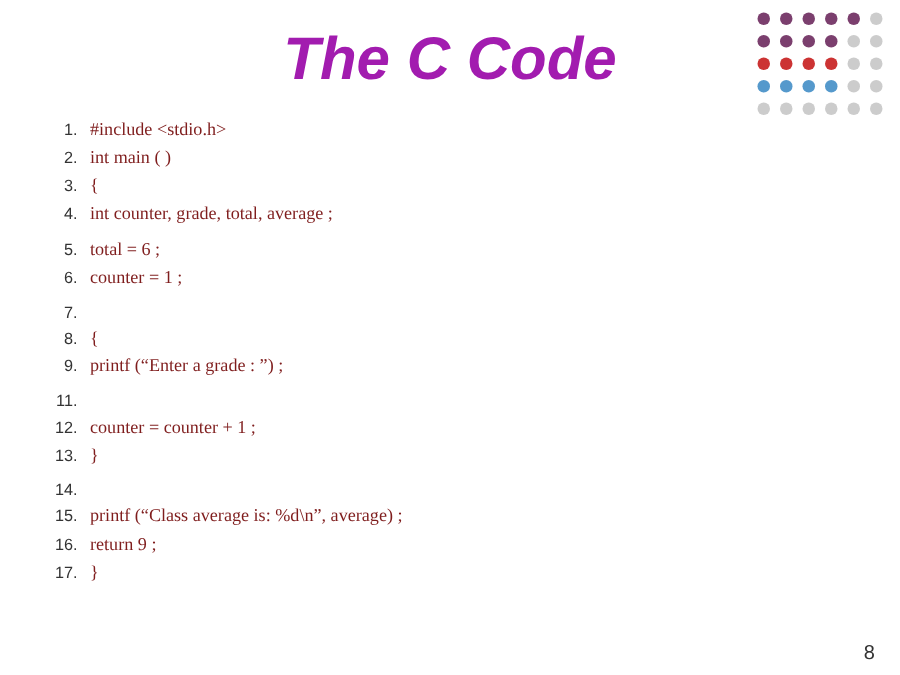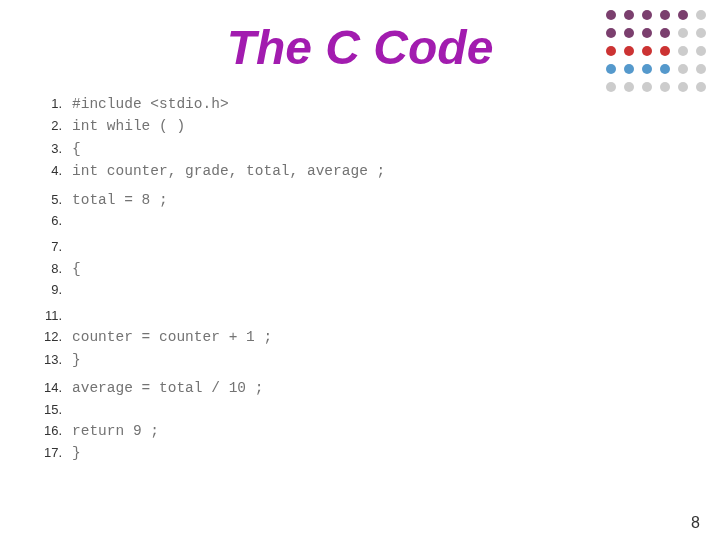--- a/index.html
+++ b/index.html
@@ -41,23 +41,23 @@
     .line-num {
       width: 32px;
       color: #333;
       font-size: 13px;
       text-align: right;
       padding-right: 10px;
       flex-shrink: 0;
     }
 
     .code-text {
-      color: #737373;
+      color: #7f1d1d;
       font-size: 14.5px;
-      font-family: Liberation Mono, monospace;
+      font-family: Liberation Serif, serif;
       text-align: right;
     }
 
     .spacer {
       height: 6px;
     }
 
     
     .dot-grid {
       position: absolute;
@@ -89,68 +89,70 @@
 
 <h1 class="title">The C Code</h1>
 
 <div class="code-section">
 <div class="code-row">
       <span class="line-num">1.</span>
       <span class="code-text">#include &lt;stdio.h&gt;</span>
     </div>
     <div class="code-row">
       <span class="line-num">2.</span>
-      <span class="code-text">int while ( )</span>
+      <span class="code-text">int main ( )</span>
     </div>
     <div class="code-row">
       <span class="line-num">3.</span>
       <span class="code-text">{</span>
     </div>
     <div class="code-row">
       <span class="line-num">4.</span>
       <span class="code-text">     int  counter, grade, total, average ;</span>
     </div>
     <div class="spacer"></div>
     <div class="code-row">
       <span class="line-num">5.</span>
-      <span class="code-text">     total = 8 ;</span>
+      <span class="code-text">     total = 6 ;</span>
     </div>
     <div class="code-row">
       <span class="line-num">6.</span>
+      <span class="code-text">     counter = 1 ;</span>
     </div>
     <div class="spacer"></div>
     <div class="code-row">
       <span class="line-num">7.</span>
     </div>
     <div class="code-row">
       <span class="line-num">8.</span>
       <span class="code-text">     {</span>
     </div>
     <div class="code-row">
       <span class="line-num">9.</span>
+      <span class="code-text">          printf (“Enter a grade : ”) ;</span>
     </div>
     <div class="spacer"></div>
     <div class="code-row">
       <span class="line-num">11.</span>
     </div>
     <div class="code-row">
       <span class="line-num">12.</span>
       <span class="code-text">          counter = counter + 1 ;</span>
     </div>
     <div class="code-row">
       <span class="line-num">13.</span>
       <span class="code-text">     }</span>
     </div>
     <div class="spacer"></div>
     <div class="code-row">
       <span class="line-num">14.</span>
-      <span class="code-text">     average = total / 10 ;</span>
     </div>
     <div class="code-row">
       <span class="line-num">15.</span>
+      <span class="code-text">     printf (“Class average is: %d\n”, average) ;</span>
     </div>
     <div class="code-row">
       <span class="line-num">16.</span>
       <span class="code-text">          return 9 ;</span>
     </div>
     <div class="code-row">
       <span class="line-num">17.</span>
       <span class="code-text">}</span>
     </div>
   </div>

